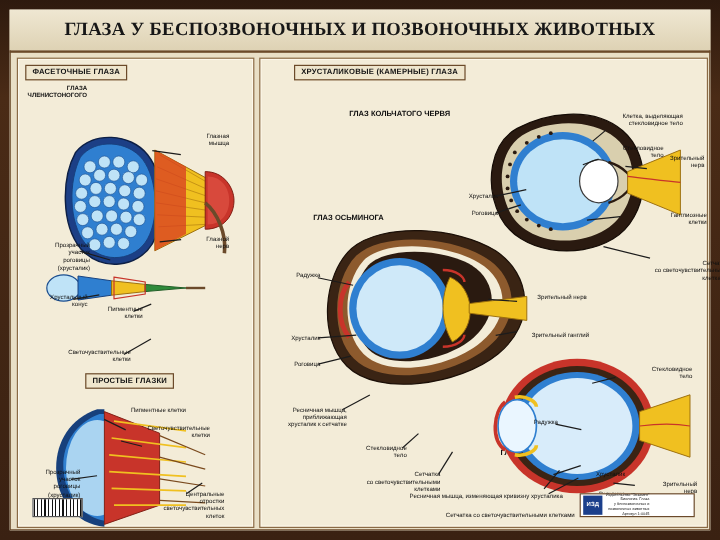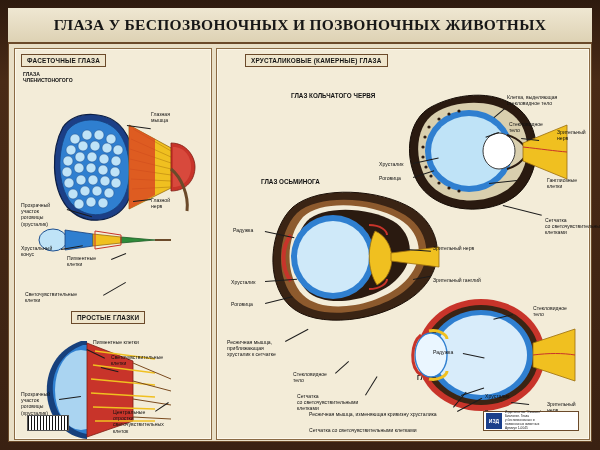--- a/index.html
+++ b/index.html
@@ -16,20 +16,21 @@
   
   #frame{
     position:absolute;inset:0;
     background:
       linear-gradient(180deg,#2e1a0e 0%,#4a2b16 18%,#3a2112 100%);
   }
   #inner{
     position:absolute;left:8px;top:8px;right:8px;bottom:8px;
     background:#e9dfc6;
     box-shadow:inset 0 0 0 1px #6b4a2a;
+    text-align:right;
   }
   
   #title-bar{
     position:absolute;left:0;top:0;width:100%;height:34px;
     background:linear-gradient(180deg,#efe7d2 0%,#ded2b4 100%);
     border-bottom:2px solid #6b4a2a;
     display:flex;align-items:center;justify-content:center;
   }
   #title-text{
     font-family:"Liberation Serif", serif;

